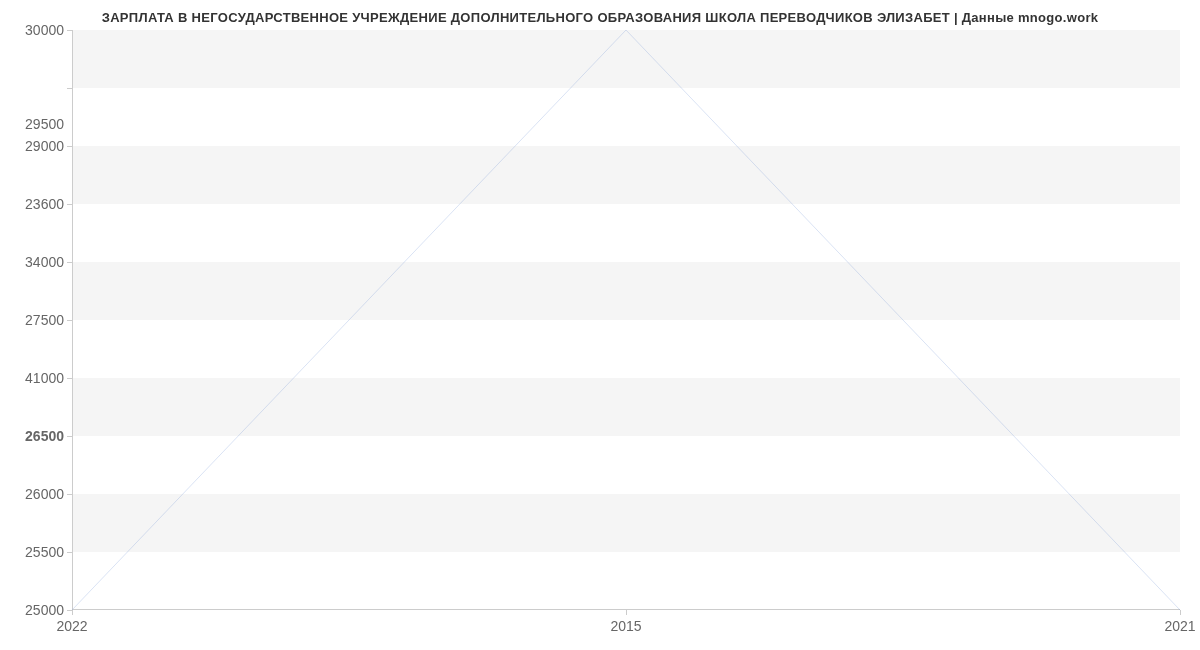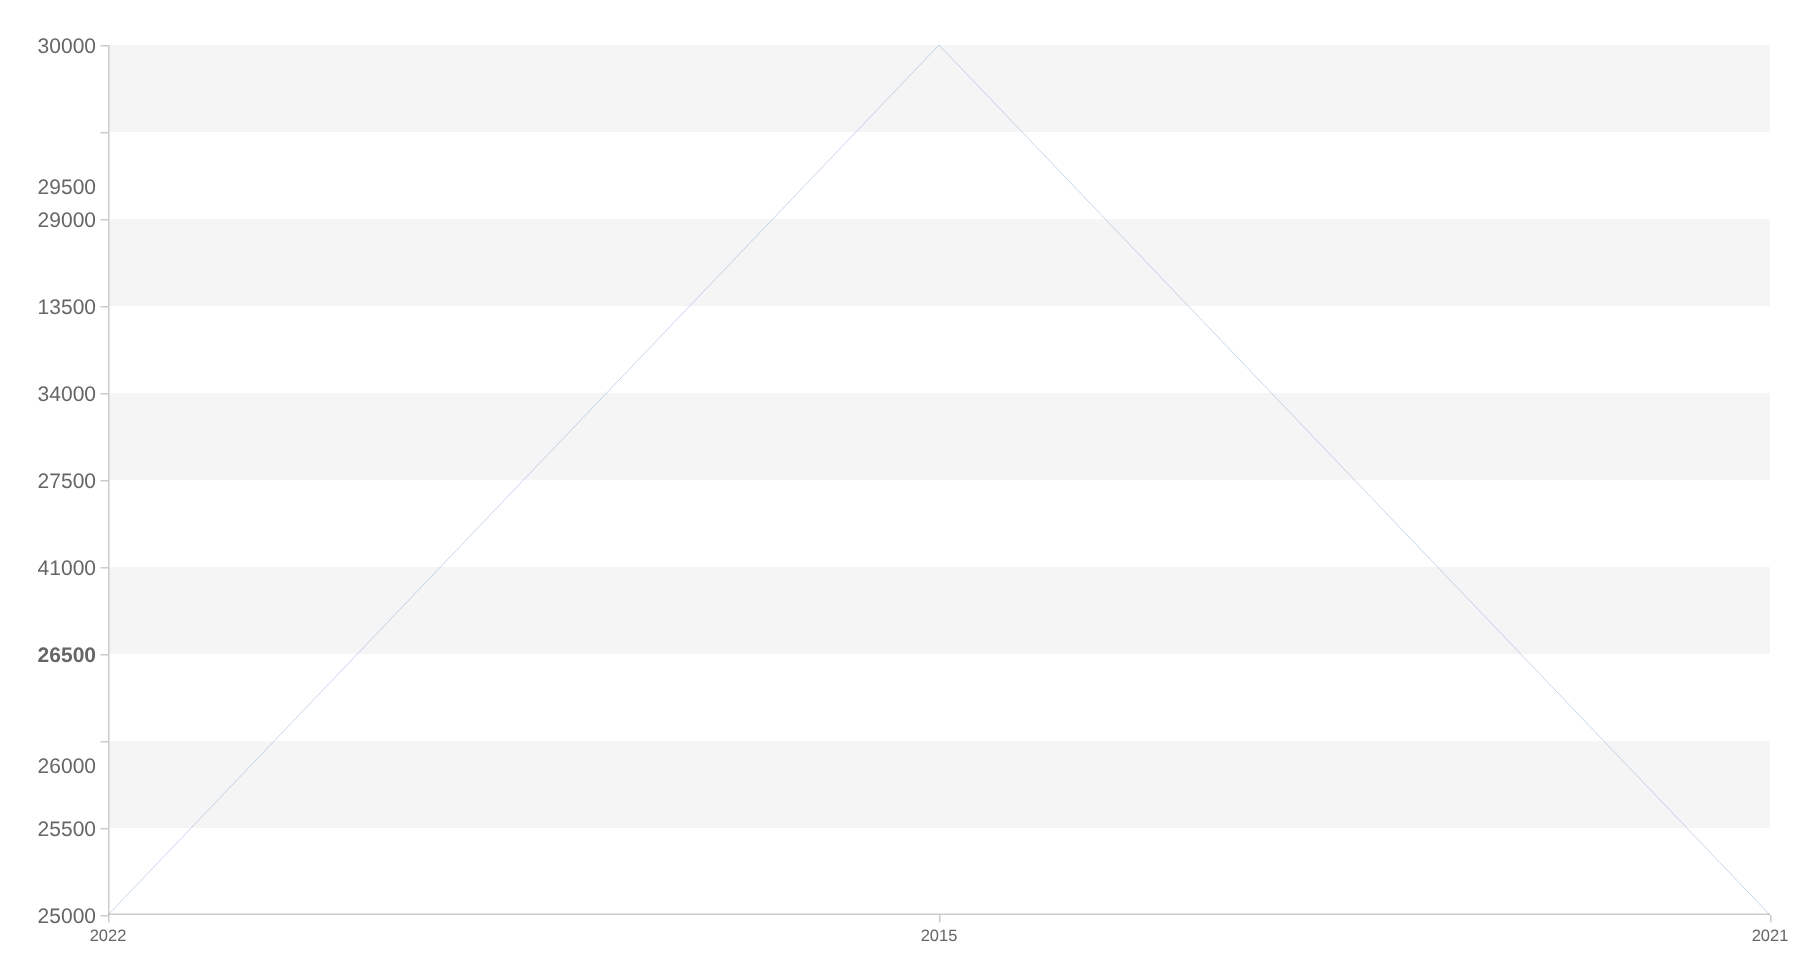--- a/index.html
+++ b/index.html
@@ -44,21 +44,21 @@
       position: absolute;
       right: calc(100% + 8px);
       font-size: 14px;
       color: #666;
       transform: translateY(-50%);
       white-space: nowrap;
     }
     .x-tick-label {
       position: absolute;
       top: calc(100% + 8px);
-      font-size: 11px;
+      font-size: 14px;
       color: #666;
       transform: translateX(-50%);
       white-space: nowrap;
     }
     .y-tick-mark {
       position: absolute;
       left: -5px;
       width: 5px;
       height: 1px;
       background: #ccc;
@@ -92,20 +92,21 @@
       top: 0;
       width: 100%;
       height: 100%;
       overflow: visible;
     }
   </style>
 </head>
 <body>
 
 <div class="chart-container">
+  <div class="chart-title">ЗАРПЛАТА В НЕГОСУДАРСТВЕННОЕ УЧРЕЖДЕНИЕ ДОПОЛНИТЕЛЬНОГО ОБРАЗОВАНИЯ ШКОЛА ПЕРЕВОДЧИКОВ ЭЛИЗАБЕТ | Данные mnogo.work</div>
   <div class="plot-area">
 
     <div class="grid-band" style="top:0%; height:10%;"></div>
     <div class="grid-band" style="top:20%; height:10%;"></div>
     <div class="grid-band" style="top:40%; height:10%;"></div>
     <div class="grid-band" style="top:60%; height:10%;"></div>
     <div class="grid-band" style="top:80%; height:10%;"></div>
 
     <div class="axis-line axis-x"></div>
     <div class="axis-line axis-y"></div>
@@ -117,26 +118,26 @@
     <div class="y-tick-mark" style="top:60%;"></div>
     <div class="y-tick-mark" style="top:50%;"></div>
     <div class="y-tick-mark" style="top:40%;"></div>
     <div class="y-tick-mark" style="top:30%;"></div>
     <div class="y-tick-mark" style="top:20%;"></div>
     <div class="y-tick-mark" style="top:10%;"></div>
     <div class="y-tick-mark" style="top:0%;"></div>
 
     <span class="y-tick-label" style="top:100%;">25000</span>
     <span class="y-tick-label" style="top:90%;">25500</span>
-    <span class="y-tick-label" style="top:80%;margin-top:16px;">26000</span>
+    <span class="y-tick-label" style="top:80%;">26000</span>
     <span class="y-tick-label" style="top:70%;font-weight:bold;">26500</span>
     <span class="y-tick-label" style="top:60%;">41000</span>
     <span class="y-tick-label" style="top:50%;">27500</span>
     <span class="y-tick-label" style="top:40%;">34000</span>
-    <span class="y-tick-label" style="top:30%;">13500</span>
+    <span class="y-tick-label" style="top:30%;">23600</span>
     <span class="y-tick-label" style="top:20%;">29000</span>
     <span class="y-tick-label" style="top:10%;margin-top:36px;">29500</span>
     <span class="y-tick-label" style="top:0%;">30000</span>
 
     <div class="x-tick-mark" style="left:0%;"></div>
     <div class="x-tick-mark" style="left:50%;"></div>
     <div class="x-tick-mark" style="left:100%;"></div>
 
     <span class="x-tick-label" style="left:0%;">2022</span>
     <span class="x-tick-label" style="left:50%;">2015</span>

